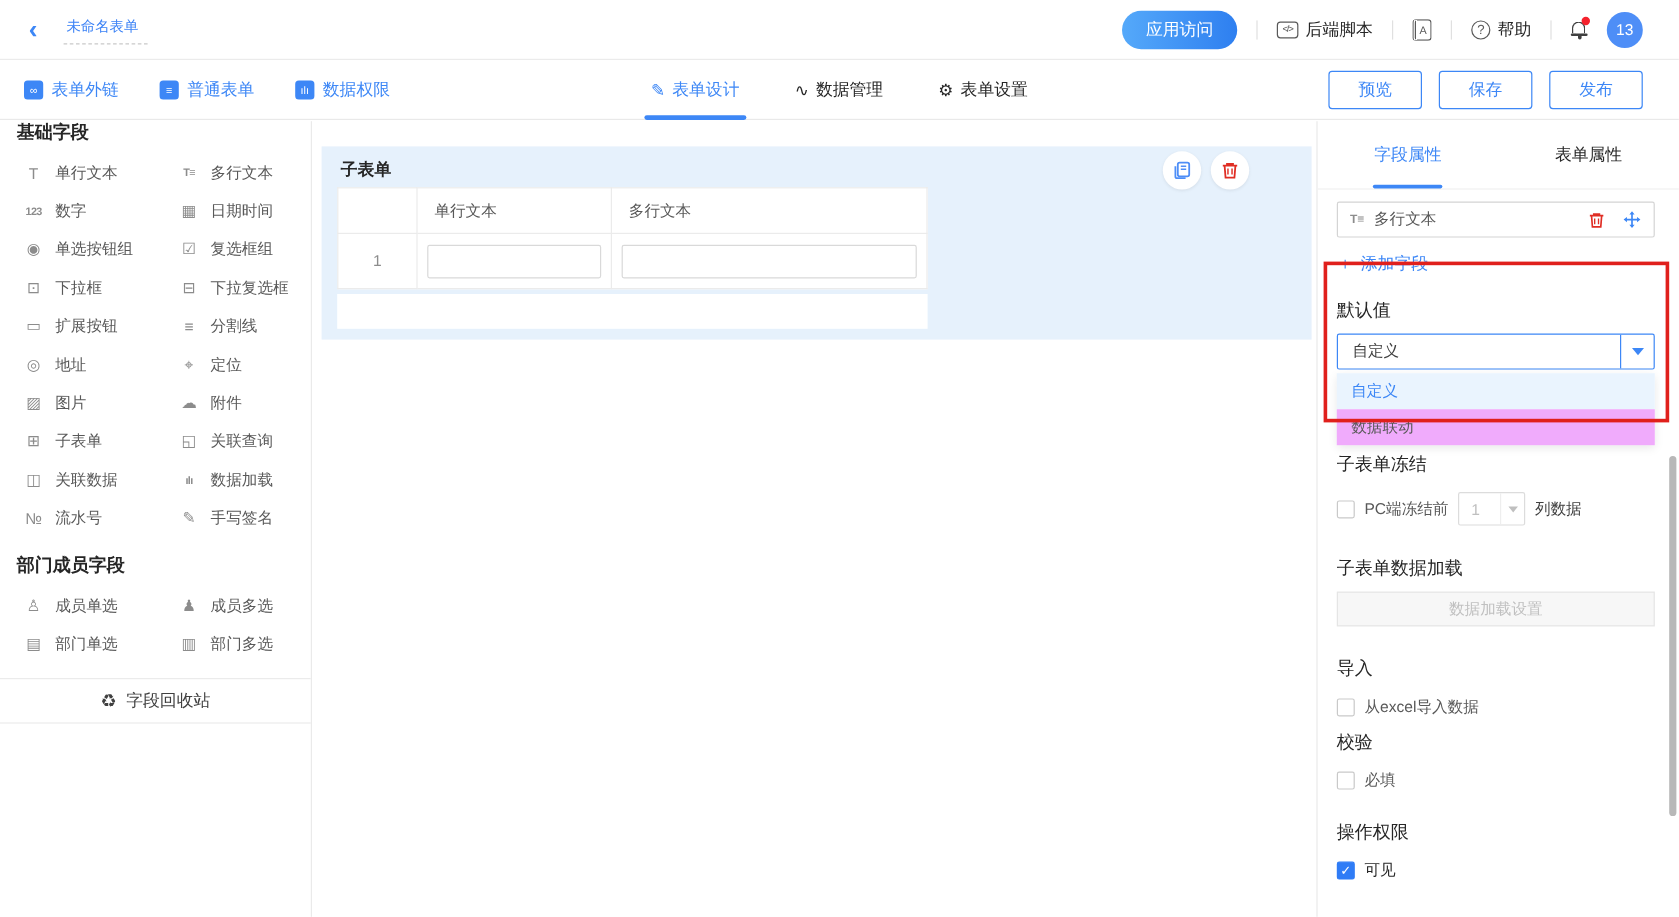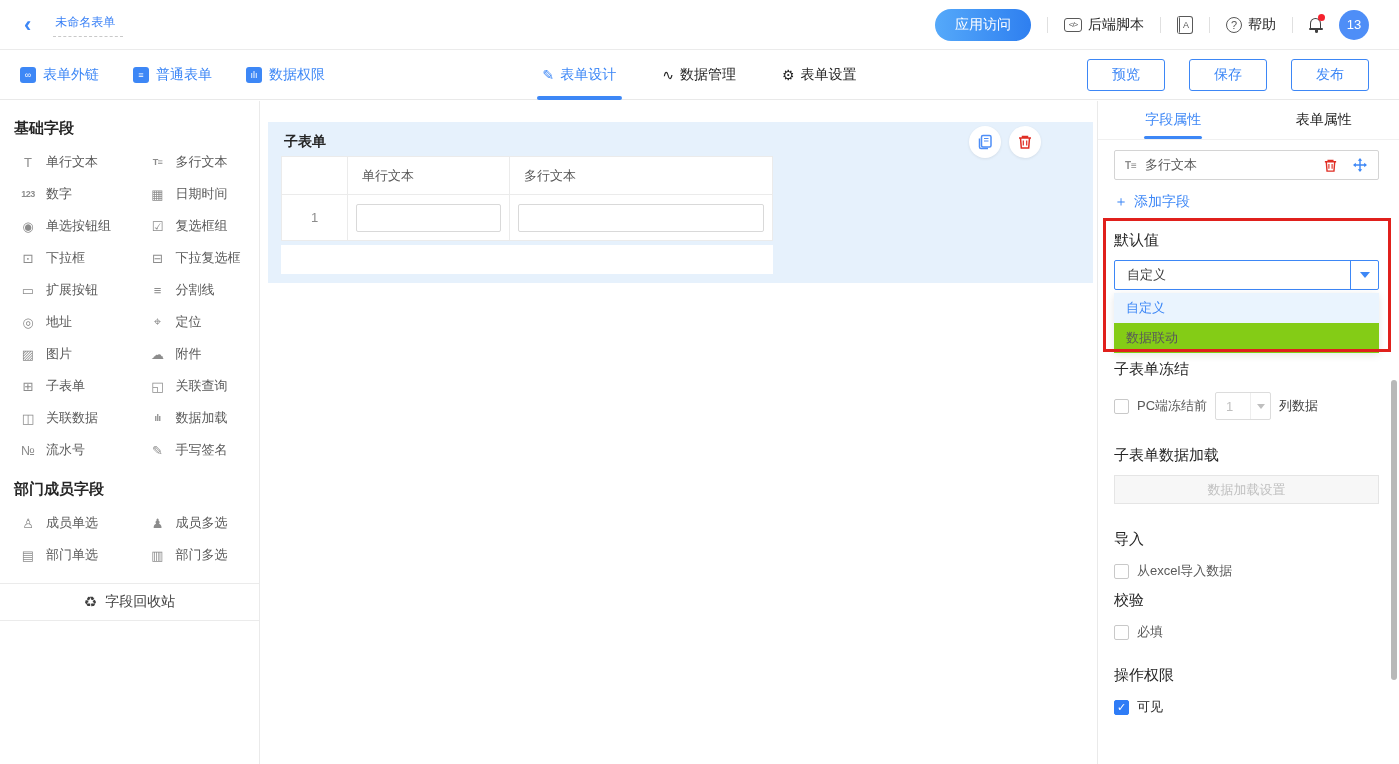--- a/index.html
+++ b/index.html
@@ -34,26 +34,26 @@
   .tbar-left { display:flex; align-items:center; gap:34px; padding-left:20px; }
   .titem { display:flex; align-items:center; gap:7px; font-size:14px; color:#3d87f6; cursor:pointer; }
   .sqic { width:16px; height:16px; background:#3d87f6; border-radius:3px; color:#fff;
     display:inline-flex; align-items:center; justify-content:center; font-size:9px; overflow:hidden; }
   .tbar-tabs { position:absolute; left:50%; transform:translateX(-50%); top:0; height:50px;
     display:flex; align-items:stretch; gap:46px; }
   .ttab { display:flex; align-items:center; gap:6px; font-size:14px; color:#262626; cursor:pointer; position:relative; }
   .ttab.active { color:#3d87f6; }
   .ttab.active::after { content:""; position:absolute; left:-6px; right:-6px; bottom:0; height:4px;
     background:#3d87f6; border-radius:2px; }
-  .tbar-right { margin-left:auto; display:flex; gap:24px; padding-right:30px; }
+  .tbar-right { margin-left:auto; display:flex; gap:14px; padding-right:30px; }
   .obtn { width:78px; height:32px; border:1px solid #3d87f6; border-radius:3px; background:#fff;
     color:#3d87f6; font-size:14px; cursor:pointer; }
 
   .side { position:absolute; left:0; top:101px; width:260px; height:663px; background:#fff;
-    border-right:1px solid #eaeaea; padding-top:18px; }
+    border-right:1px solid #eaeaea; }
   .sec-title { font-size:15px; font-weight:bold; color:#262626; margin:0 0 8px 14px; }
   .sec-title.mt { margin-top:14px; }
   .fgrid { display:grid; grid-template-columns:1fr 1fr; }
   .fitem { display:flex; align-items:center; gap:8px; height:32px; padding-left:18px;
     font-size:13px; color:#595959; cursor:grab; }
   .fitem .fic { width:20px; text-align:center; color:#8c8c8c; font-size:13px; flex:none; }
   .fic.tiny { font-size:9px; font-weight:bold; letter-spacing:-0.5px; }
   .recycle { margin-top:12px; height:38px; border-top:1px solid #ebebeb; border-bottom:1px solid #ebebeb;
     display:flex; align-items:center; justify-content:center; gap:8px; font-size:14px; color:#404040; cursor:pointer; }
   .recycle .fic { color:#404040; font-size:15px; }
@@ -69,21 +69,21 @@
   .sub-table th { height:38px; border:1px solid #ebebeb; font-weight:normal; font-size:13px;
     color:#595959; text-align:left; padding-left:14px; background:#fff; }
   .sub-table td { height:46px; border:1px solid #ebebeb; font-size:13px; color:#8c8c8c; background:#fff; }
   .idx { width:66px; text-align:center; background:#fcfcfc; }
   .cellin { width:calc(100% - 16px); height:28px; margin:0 8px; border:1px solid #d9d9d9; border-radius:2px;
     display:block; background:#fff; }
   .sub-footer { position:absolute; left:13px; top:123px; width:492px; height:29px; background:#fff; }
 
   .panel { position:absolute; left:1097px; top:101px; width:302px; height:663px; background:#fff;
     border-left:1px solid #eaeaea; }
-  .ptabs { height:39px; border-bottom:1px solid #f0f0f0; display:flex; }
+  .ptabs { height:57px; border-bottom:1px solid #f0f0f0; display:flex; }
   .ptab { flex:1; display:flex; align-items:center; justify-content:center; font-size:14px;
     color:#262626; cursor:pointer; position:relative; }
   .ptab.active { color:#3d87f6; }
   .ptab.active::after { content:""; position:absolute; left:50%; transform:translateX(-50%);
     bottom:0; width:58px; height:3px; background:#3d87f6; border-radius:2px; }
   .pbody { padding:10px 20px 0 16px; }
   .chip { height:30px; border:1px solid #d4d4d4; border-radius:2px; display:flex; align-items:center;
     padding:0 10px; gap:8px; }
   .chip .cic { color:#8c8c8c; font-size:10px; font-weight:bold; }
   .chip .clabel { font-size:13px; color:#595959; flex:1; }
@@ -93,21 +93,21 @@
     align-items:center; cursor:pointer; background:#fff; }
   .sel .sval { flex:1; font-size:13px; color:#404040; padding-left:12px; }
   .sel .scaret { width:28px; height:100%; border-left:1px solid #3d87f6; display:flex;
     align-items:center; justify-content:center; }
   .car-b { width:0; height:0; border-left:5px solid transparent; border-right:5px solid transparent;
     border-top:6px solid #3d87f6; }
   .car-g { width:0; height:0; border-left:4px solid transparent; border-right:4px solid transparent;
     border-top:5px solid #bfbfbf; }
   .ddlist { margin-top:3px; background:#fff; box-shadow:0 2px 8px rgba(0,0,0,0.1); }
   .ddopt { height:30px; display:flex; align-items:center; padding-left:12px; font-size:13px;
-    color:#595959; cursor:pointer; background:#84cc16; }
+    color:#595959; cursor:pointer; background:#f0abfc; }
   .ddopt.on { color:#3d87f6; background:#eaf4fe; }
   .chkrow { display:flex; align-items:center; gap:8px; font-size:13px; color:#595959; }
   .chk { width:15px; height:15px; border:1px solid #c9c9c9; border-radius:2px; background:#fff;
     flex:none; cursor:pointer; }
   .chk.on { background:#2f7cf6; border-color:#2f7cf6; color:#fff; display:flex; align-items:center;
     justify-content:center; font-size:11px; font-weight:bold; }
   .mini-sel { width:56px; height:28px; border:1px solid #dcdcdc; border-radius:2px; display:flex;
     align-items:center; background:#fff; }
   .mini-sel .mval { flex:1; padding-left:10px; font-size:13px; color:#bfbfbf; }
   .mini-sel .mcar { width:20px; height:100%; border-left:1px solid #eee; display:flex; align-items:center; justify-content:center; }

